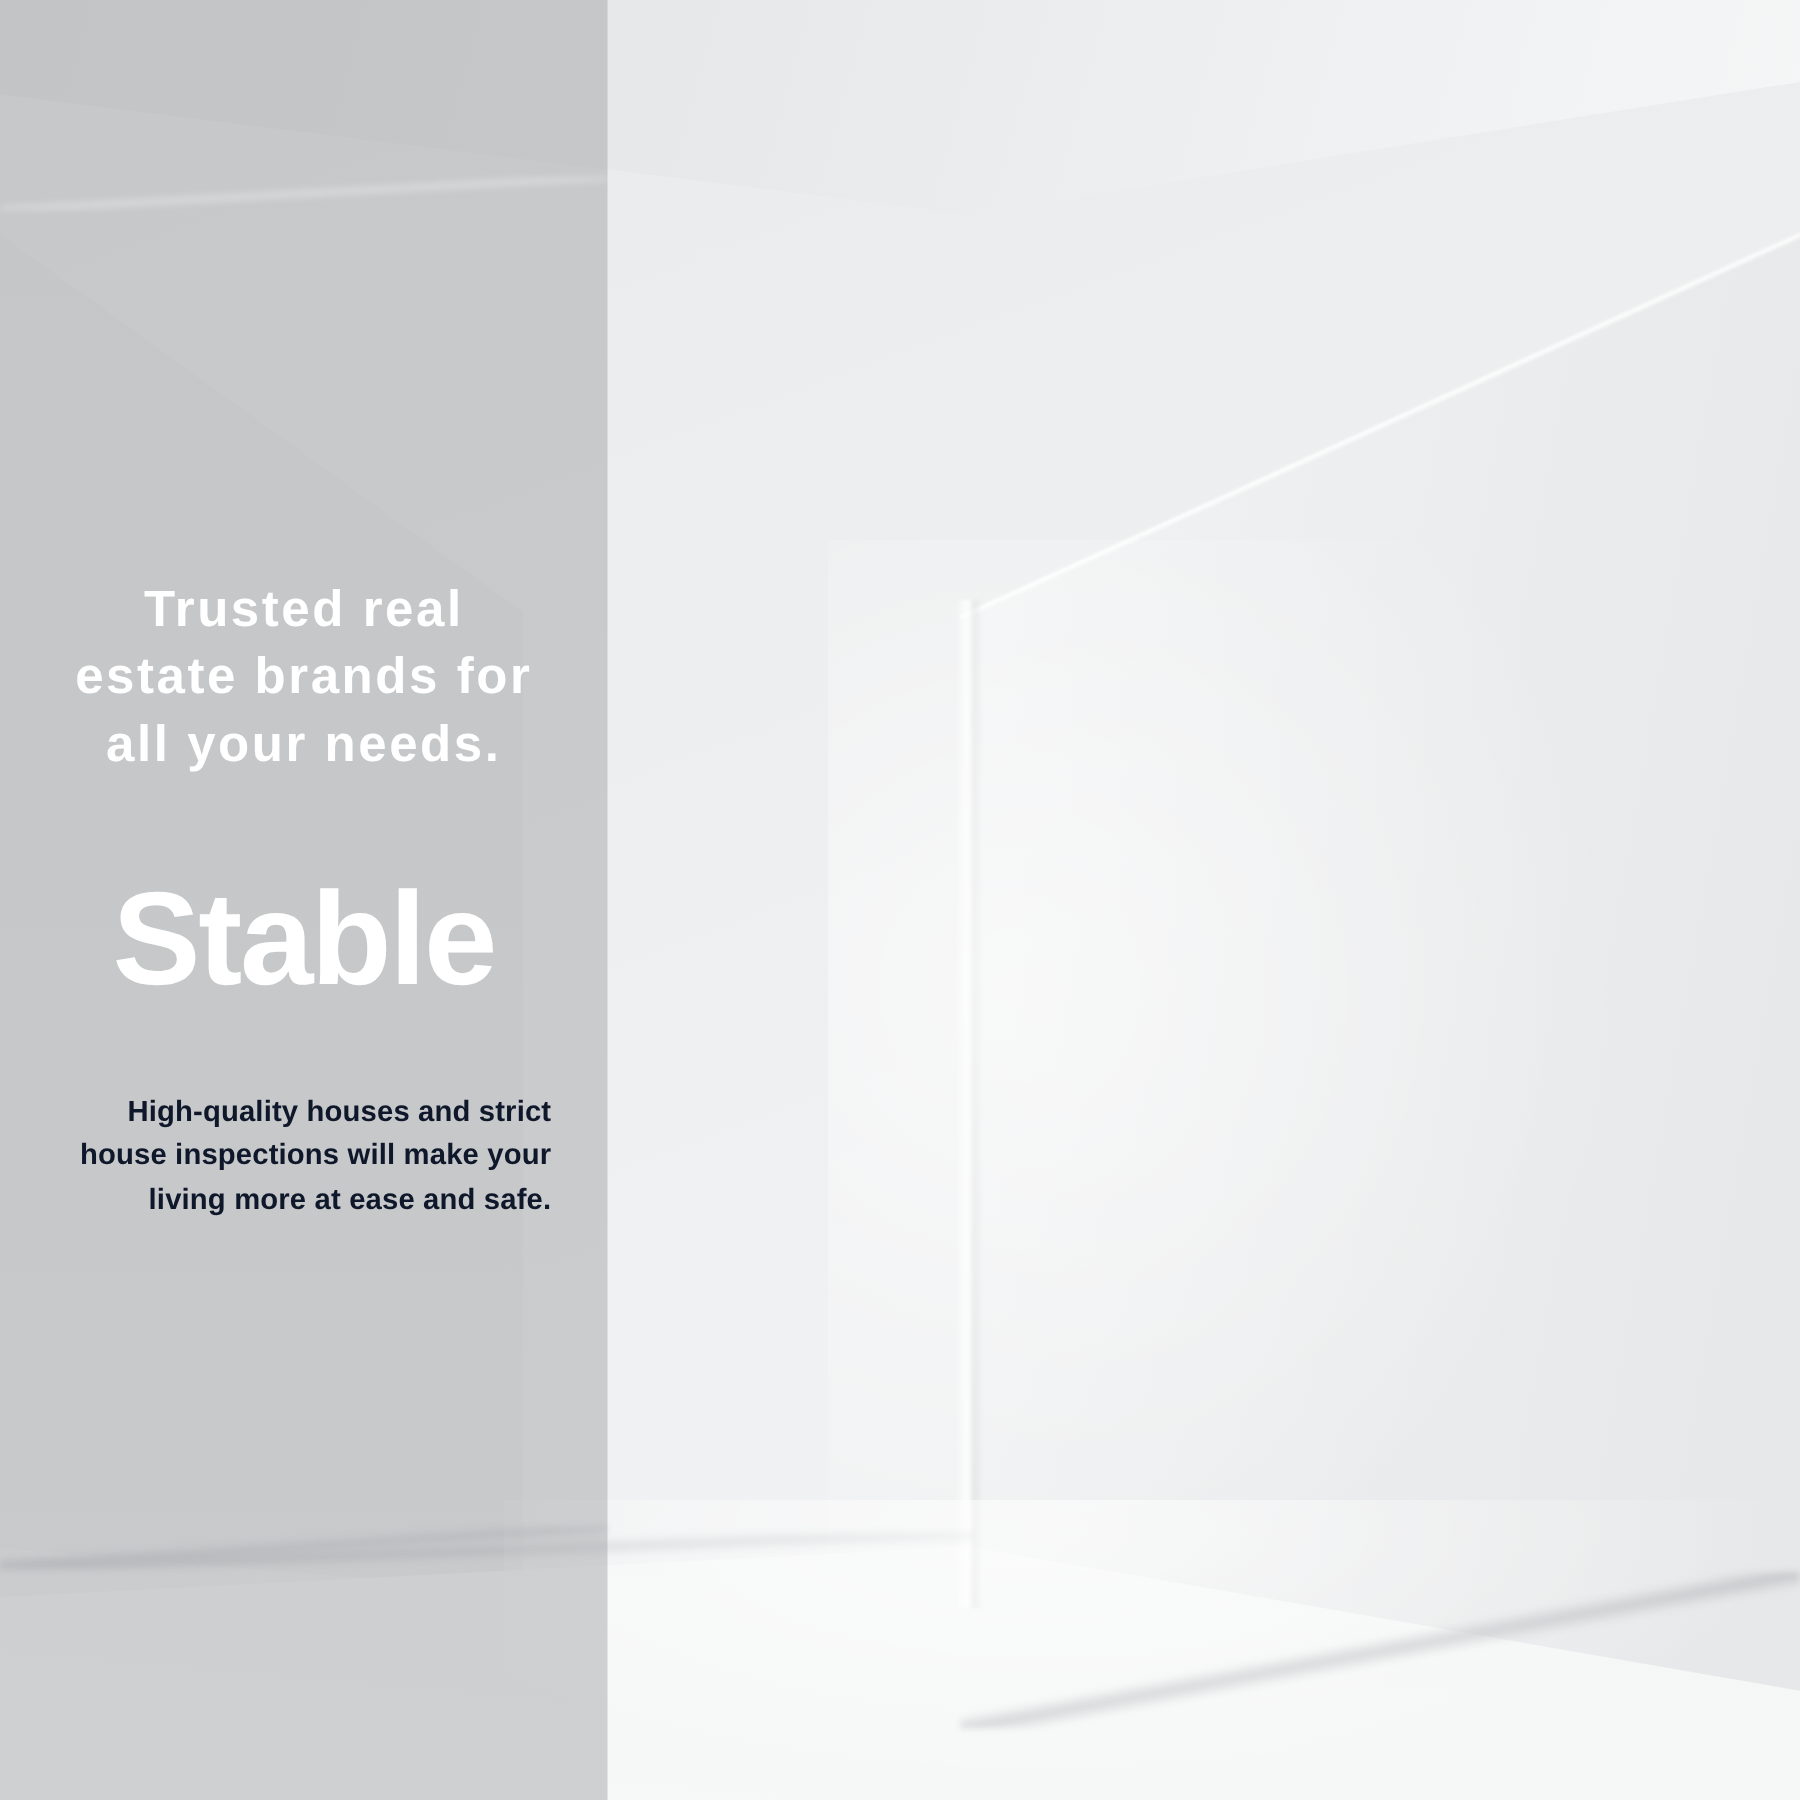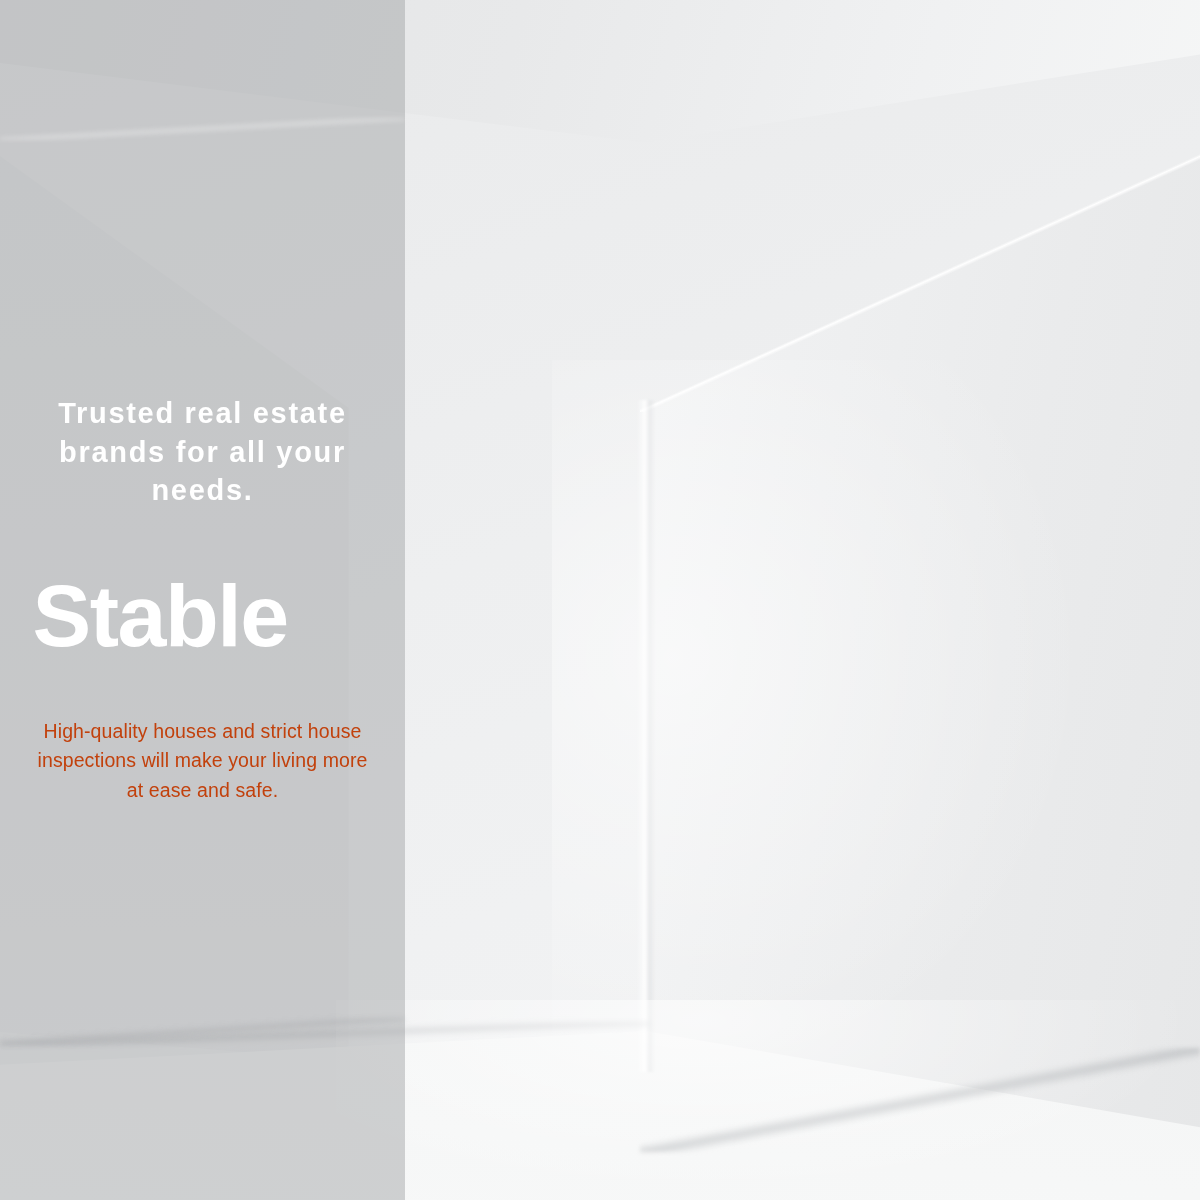--- a/index.html
+++ b/index.html
@@ -134,45 +134,45 @@
     flex-direction:column;
     justify-content:center;
     align-items:center;
     padding:0 24px;
   }
 
   .eyebrow {
     width:330px;
     text-align:center;
     color:#ffffff;
-    font-size:29px;
+    font-size:34px;
     font-weight:700;
     line-height:1.32;
     letter-spacing:1.7px;
     margin-bottom:62px;
   }
 
   .headline {
     width:340px;
-    text-align:left;
+    text-align:center;
     color:#ffffff;
     font-size:88px;
     font-weight:700;
     line-height:1.02;
     letter-spacing:-1.5px;
     margin-bottom:56px;
   }
   .headline-line { display:block; }
 
   .blurb {
     width:330px;
-    text-align:center;
-    color:#c2410c;
+    text-align:right;
+    color:#0f172a;
     font-size:19.5px;
-    font-weight:400;
+    font-weight:700;
     line-height:1.52;
     letter-spacing:.1px;
   }
 </style>
 </head>
 <body>
 
 <div class="poster">
 
   <div class="scene">

